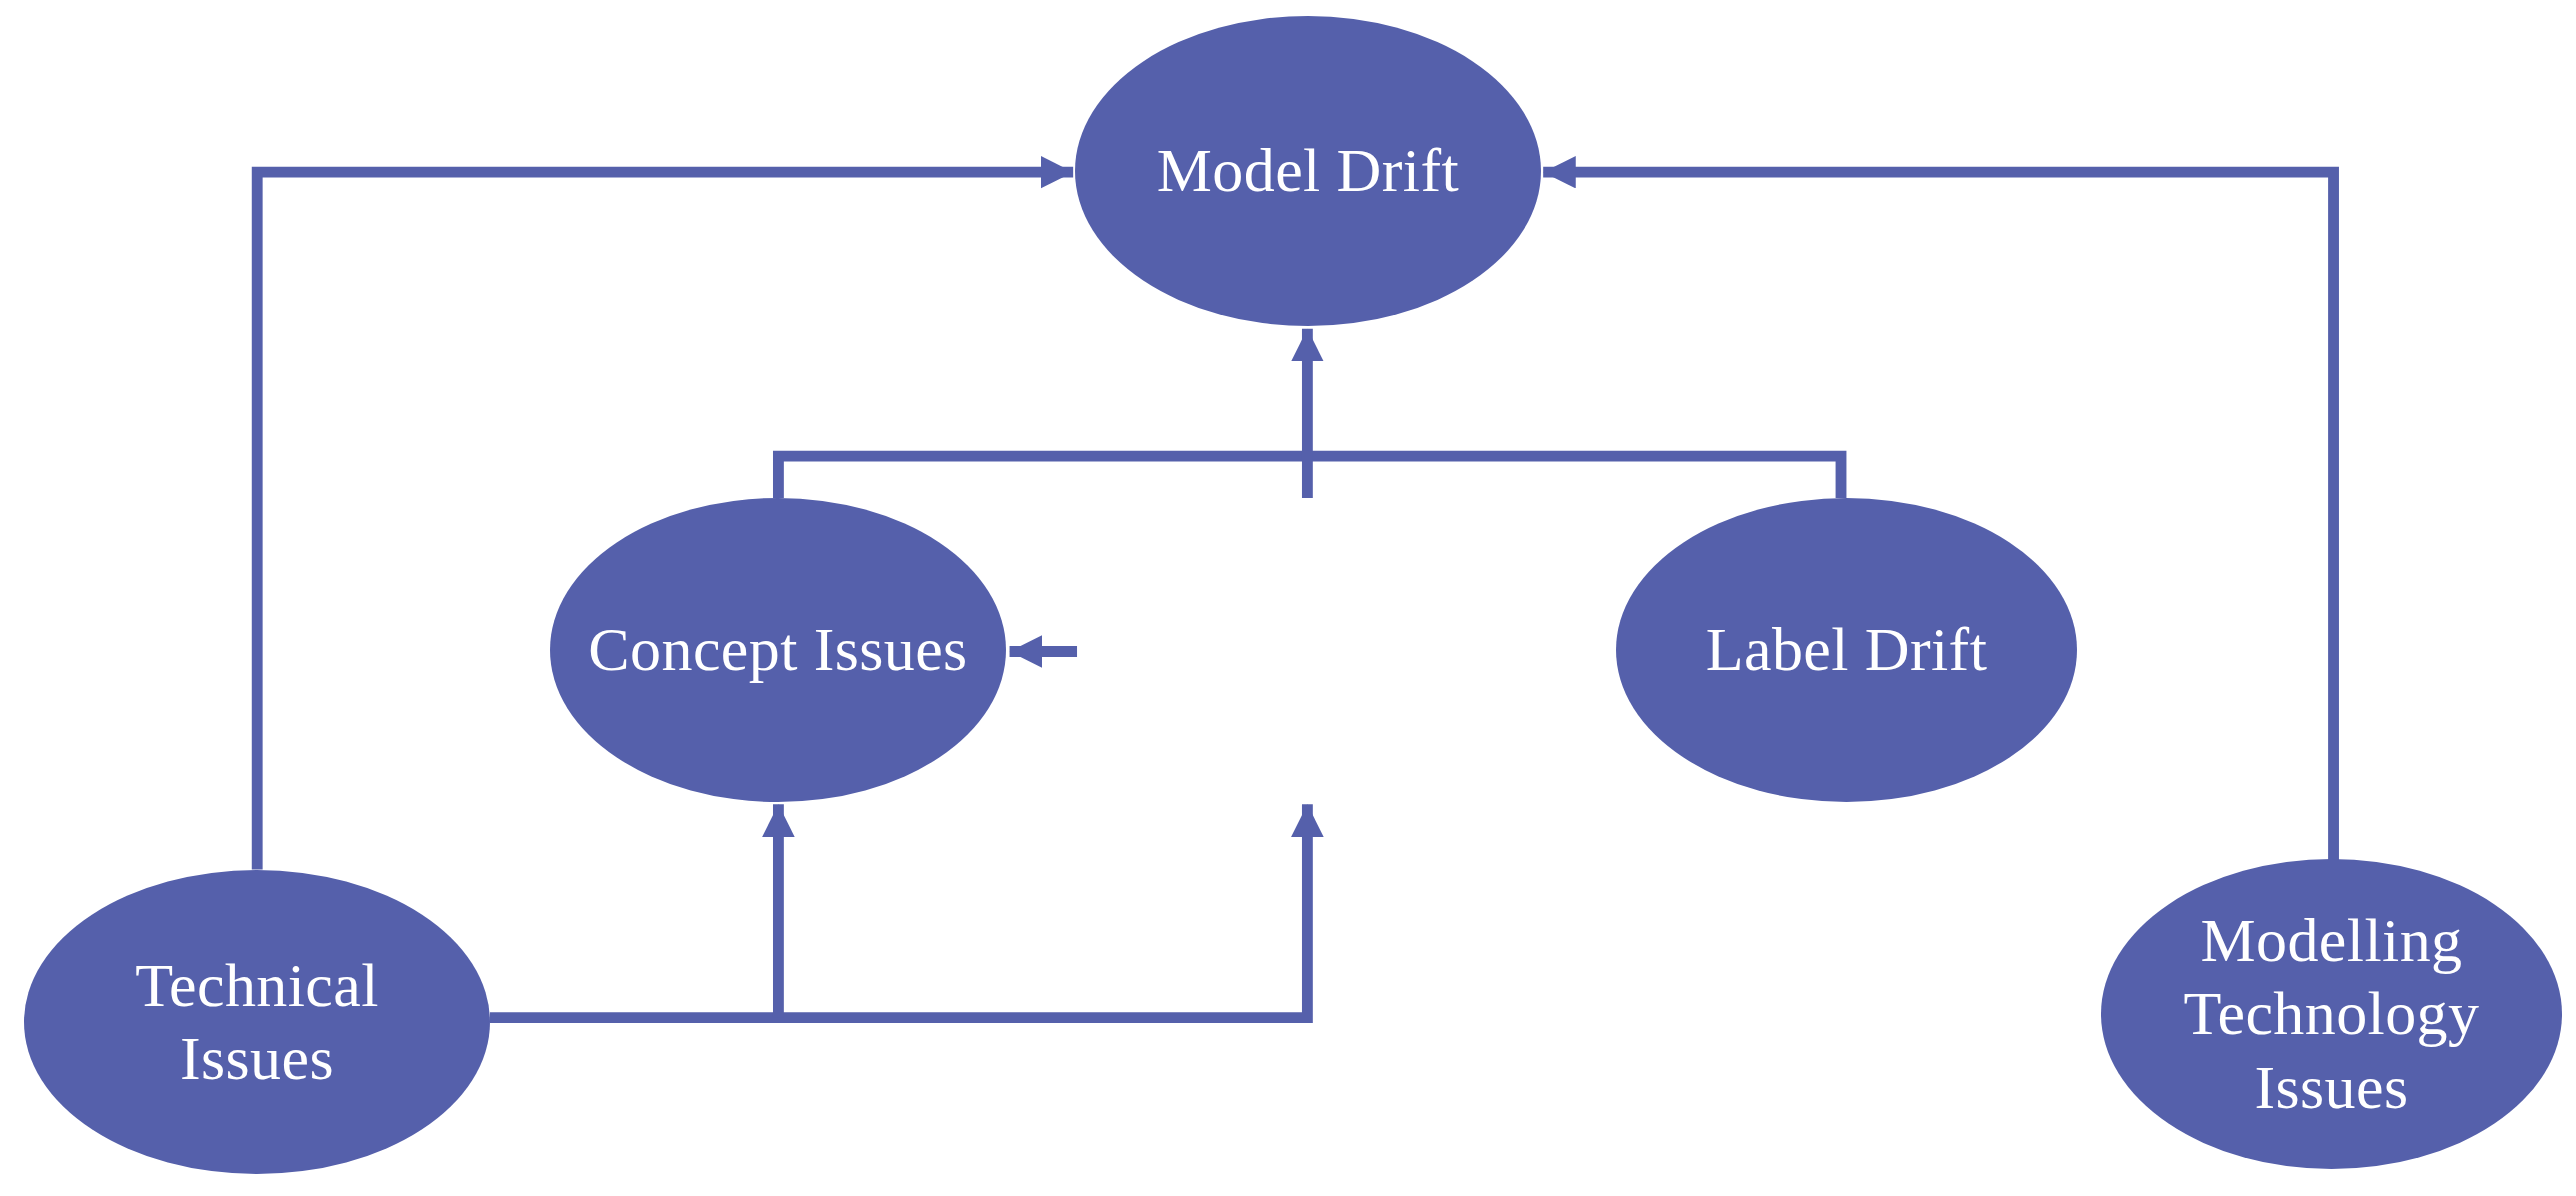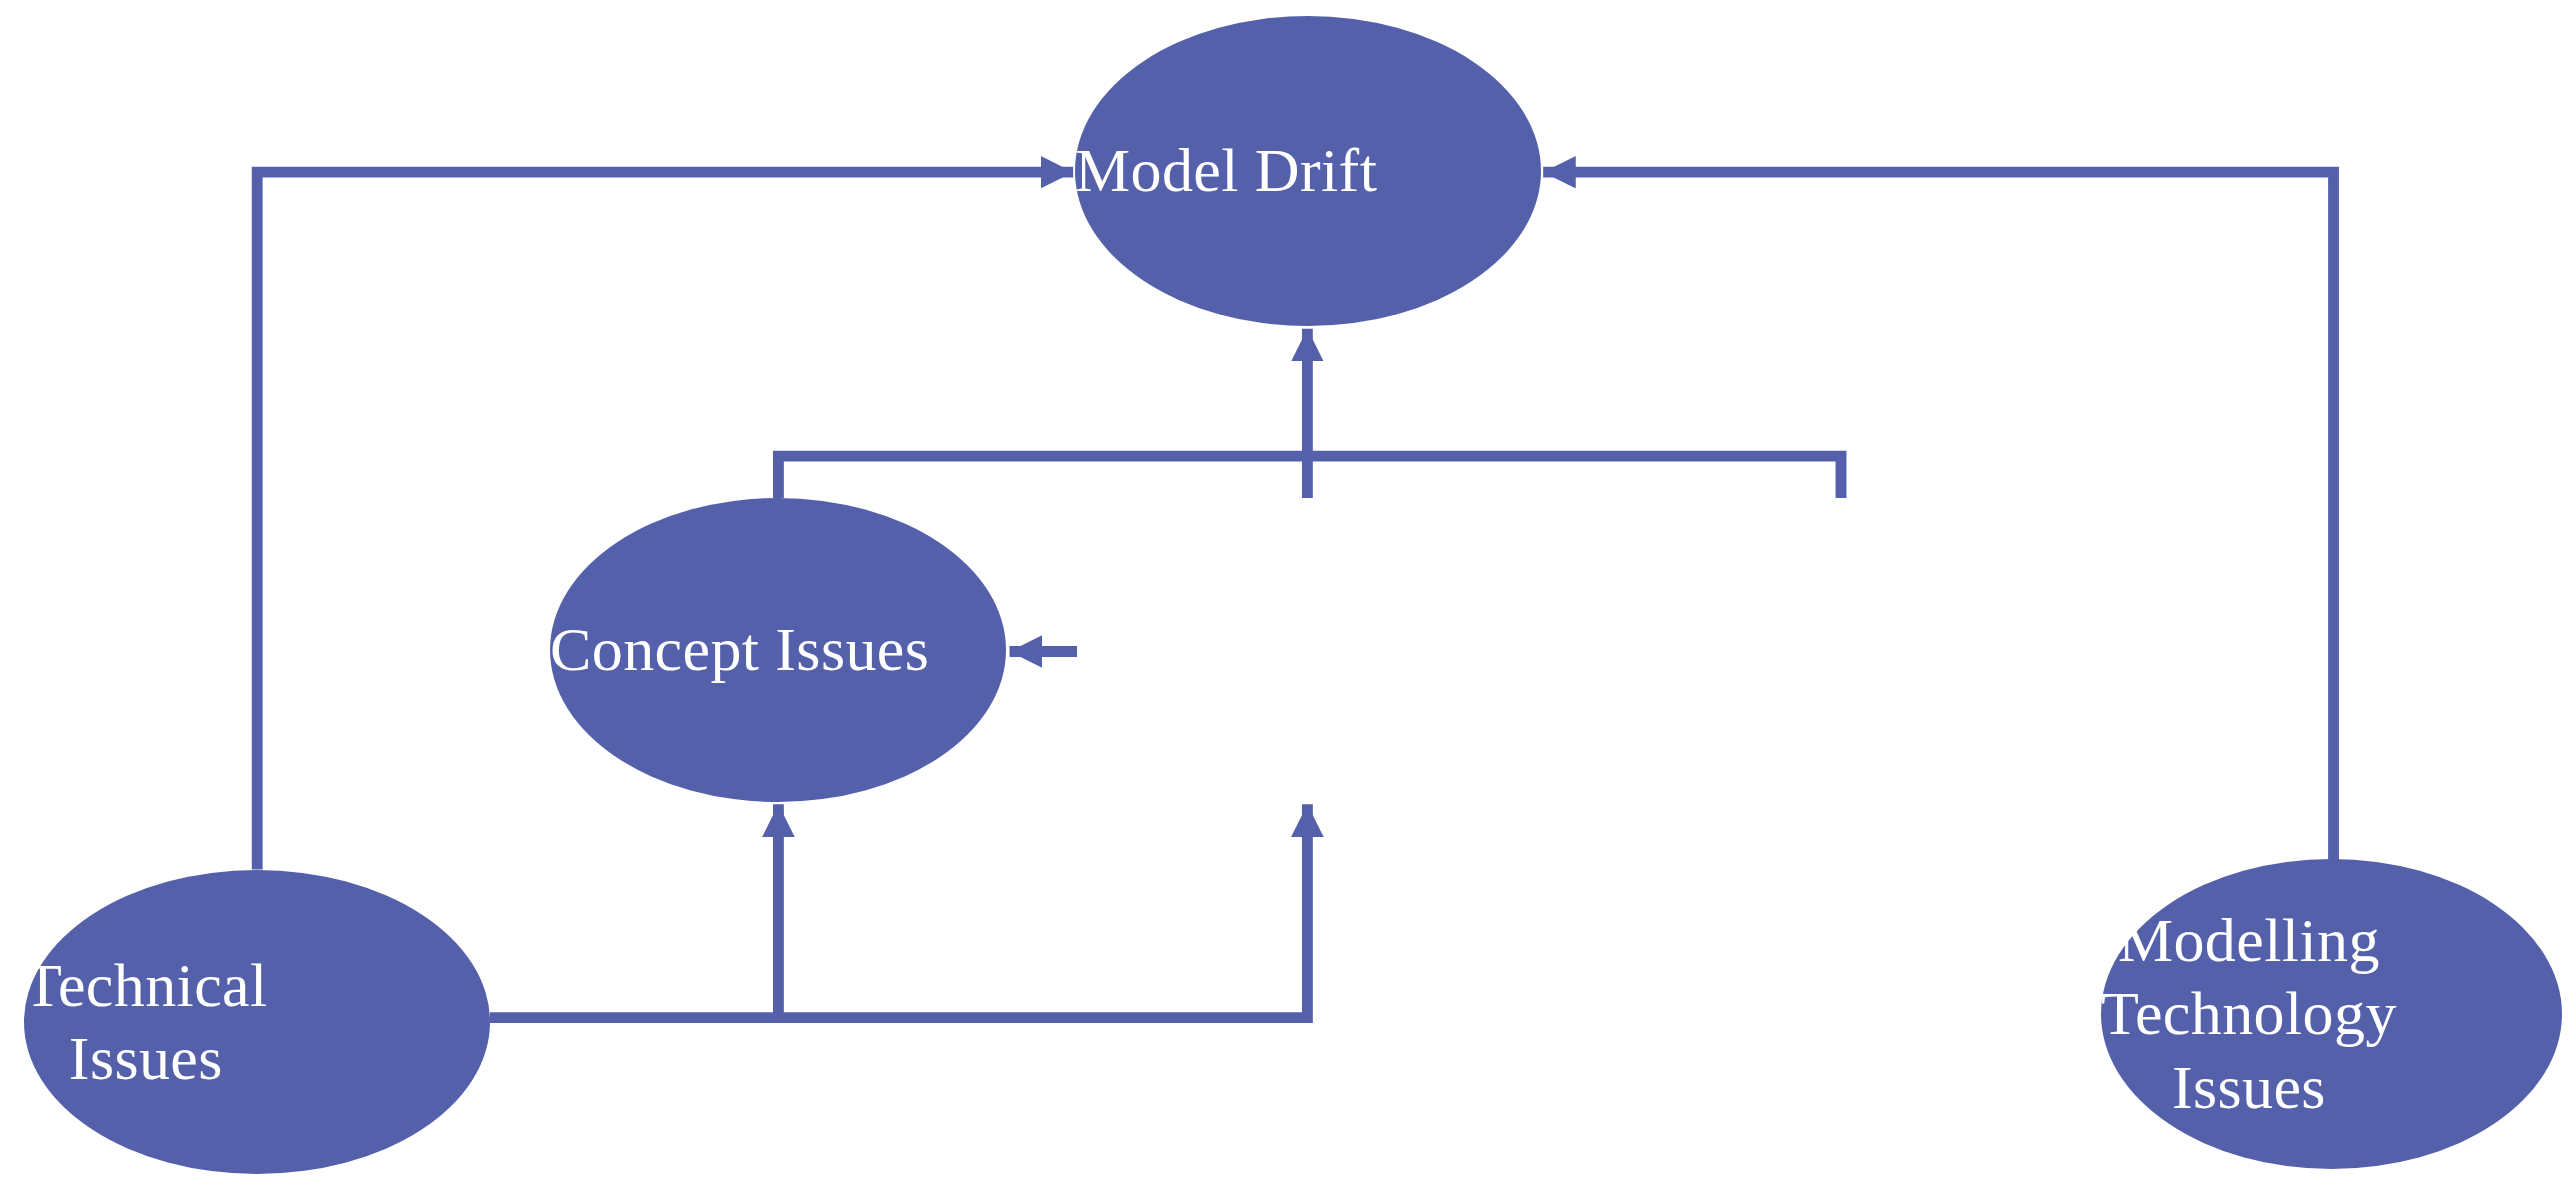--- a/index.html
+++ b/index.html
@@ -32,20 +32,21 @@
     fill: none;
     stroke-linejoin: miter;
   }
   .arrowhead { fill: var(--edge); }
   .node {
     position: absolute;
     border-radius: 50%;
     background: var(--node-fill);
     display: flex;
     align-items: center;
+    justify-content: center;
   }
   .node-label {
     color: var(--label-text);
     font-size: 62px;
     line-height: 1.18;
     text-align: center;
     white-space: pre-line;
     letter-spacing: 0.4px;
   }
   
@@ -85,20 +86,23 @@
 
   <div class="node n-model">
     <span class="node-label">Model Drift</span>
   </div>
 
   <div class="node n-concept">
     <span class="node-label">Concept Issues</span>
   </div>
 
 
+  <div class="node n-label">
+    <span class="node-label">Label Drift</span>
+  </div>
 
   <div class="node n-technical">
     <span class="node-label">Technical
 Issues</span>
   </div>
 
   <div class="node n-modtech">
     <span class="node-label">Modelling
 Technology
 Issues</span>

